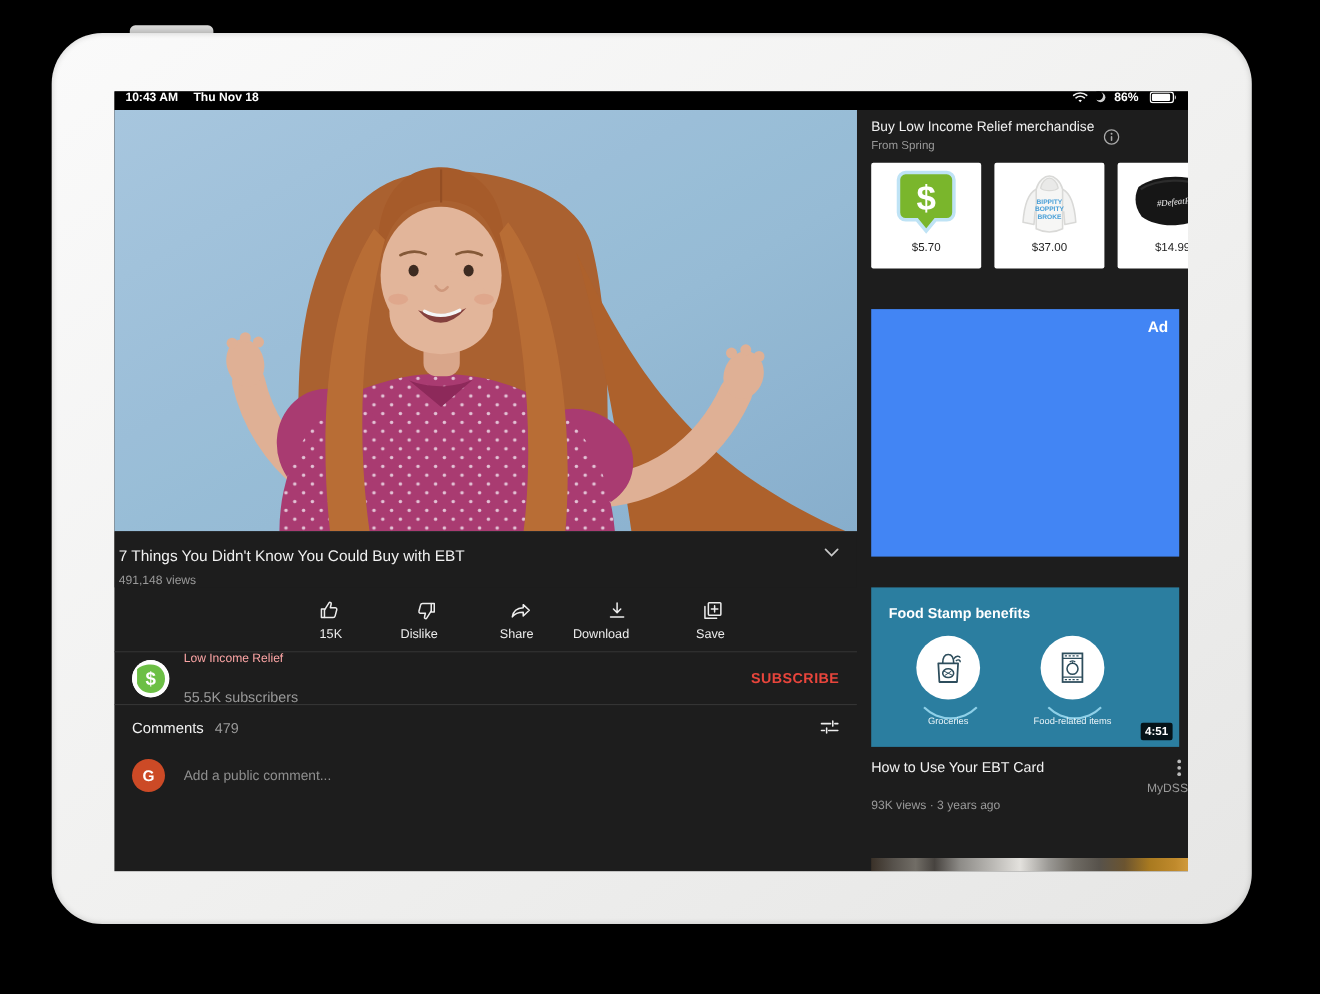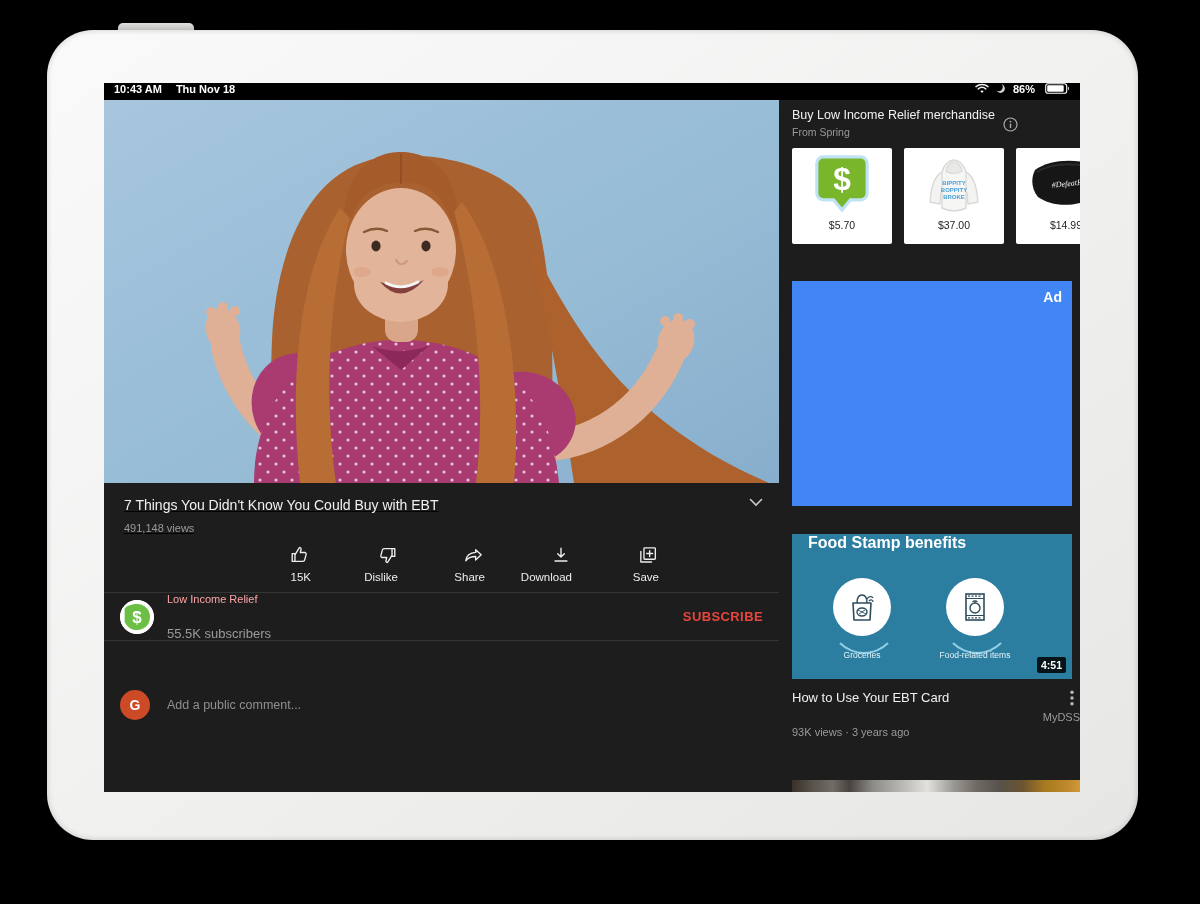--- a/index.html
+++ b/index.html
@@ -18,21 +18,21 @@
     display:flex;align-items:flex-start;font-size:11px;font-weight:bold;box-sizing:border-box;padding:0 10px;}
   .statusbar .time{margin-right:14px;}
   .statusbar .spacer{flex:1;}
   .statusbar .sicon{display:inline-flex;align-items:center;margin-left:6px;}
   .statusbar .batt-pct{margin-left:7px;margin-right:4px;}
 
   
   .player{position:absolute;left:0;top:17px;width:675px;height:383px;overflow:hidden;background:#9fc3dd;}
 
   
-  .title-sec{position:absolute;left:0;top:400px;width:675px;box-sizing:border-box;padding:14px 20px 0;background:#1d1d1d;text-decoration:underline;}
+  .title-sec{position:absolute;left:0;top:400px;width:675px;box-sizing:border-box;padding:14px 4px 0;background:#1d1d1d;}
   .vid-title{color:#f1f1f1;font-size:14px;line-height:17px;width:600px;}
   .chevron{position:absolute;right:16px;top:15px;color:#c9c9c9;}
   .vid-views{color:#9a9a9a;font-size:11px;margin-top:8px;}
 
   .actions{position:absolute;left:0;top:452px;width:675px;height:57px;display:flex;justify-content:center;align-items:center;}
   .action{width:87px;display:flex;flex-direction:column;align-items:flex-end;color:#e6e6e6;cursor:pointer;}
   .action .lbl{font-size:11.5px;margin-top:5px;color:#ededed;}
 
   .divider{position:absolute;left:0;width:675px;height:1px;background:#343434;}
   .d1{top:509px;} .d2{top:557px;}
@@ -62,21 +62,21 @@
 
   .products{display:flex;gap:12px;margin-top:10px;width:400px;}
   .product{width:100px;height:96px;background:#fff;border-radius:2px;flex:none;display:flex;flex-direction:column;align-items:center;cursor:pointer;}
   .p-img{height:70px;display:flex;align-items:center;justify-content:center;}
   .p-price{font-size:10.5px;color:#1d1d1d;margin-top:1px;}
 
   .adbox{position:relative;width:280px;height:225px;margin-top:37px;}
   .ad-label{position:absolute;top:8px;right:10px;color:#fff;font-size:14px;font-weight:bold;}
 
   .thumb{position:relative;width:280px;height:145px;margin-top:28px;overflow:hidden;}
-  .thumb-title{position:absolute;left:16px;top:0;color:#fff;font-weight:bold;font-size:16px;}
+  .thumb-title{position:absolute;left:16px;top:16px;color:#fff;font-weight:bold;font-size:13px;}
   .circle{position:absolute;top:44px;width:58px;height:58px;background:#fff;border-radius:50%;display:flex;align-items:center;justify-content:center;}
   .circle.c1{left:41px;} .circle.c2{left:154px;}
   .arc{position:absolute;top:50px;width:66px;height:66px;border-radius:50%;border:2px solid #8fd0e8;
     border-top-color:transparent;border-left-color:transparent;border-right-color:transparent;}
   .arc.a1{left:37px;} .arc.a2{left:150px;}
   .circ-lbl{position:absolute;top:116px;color:#e9f4f8;font-size:8.5px;text-align:center;width:90px;}
   .circ-lbl.l1{left:25px;} .circ-lbl.l2{left:138px;}
   .duration{position:absolute;right:6px;bottom:6px;background:rgba(0,0,0,.85);color:#fff;font-size:10.5px;font-weight:bold;padding:2px 4px;border-radius:2px;}
 
   .sg-head{display:flex;width:288px;margin-top:11px;}
@@ -249,20 +249,32 @@
       </div>
       <div class="ch-meta">
         <div class="ch-name">Low Income Relief</div>
         <div class="ch-subs">55.5K subscribers</div>
       </div>
       <div class="subscribe" style="color: rgb(232, 69, 60);">SUBSCRIBE</div>
     </div>
 
     <div class="divider d2"></div>
 
+    <div class="comments-row">
+      <span class="comments-label">Comments</span>
+      <span class="comments-count">479</span>
+      <span>
+        <svg width="18" height="16" viewBox="0 0 20 16">
+          <g stroke="#ededed" stroke-width="1.6" stroke-linecap="round">
+            <path d="M2 4.5 h9.2 M15.5 4.5 h3 M2 11.5 h3 M9.3 11.5 h9.2"></path>
+            <path d="M13.4 2 v5 M7.2 9 v5"></path>
+          </g>
+        </svg>
+      </span>
+    </div>
 
     <div class="input-row">
       <div class="cm-avatar" style="background-color: rgb(204, 74, 38);">G</div>
       <div class="cm-placeholder">Add a public comment...</div>
     </div>
 
     <div class="sidebar">
 
       <div class="merch-head">
         <div>

